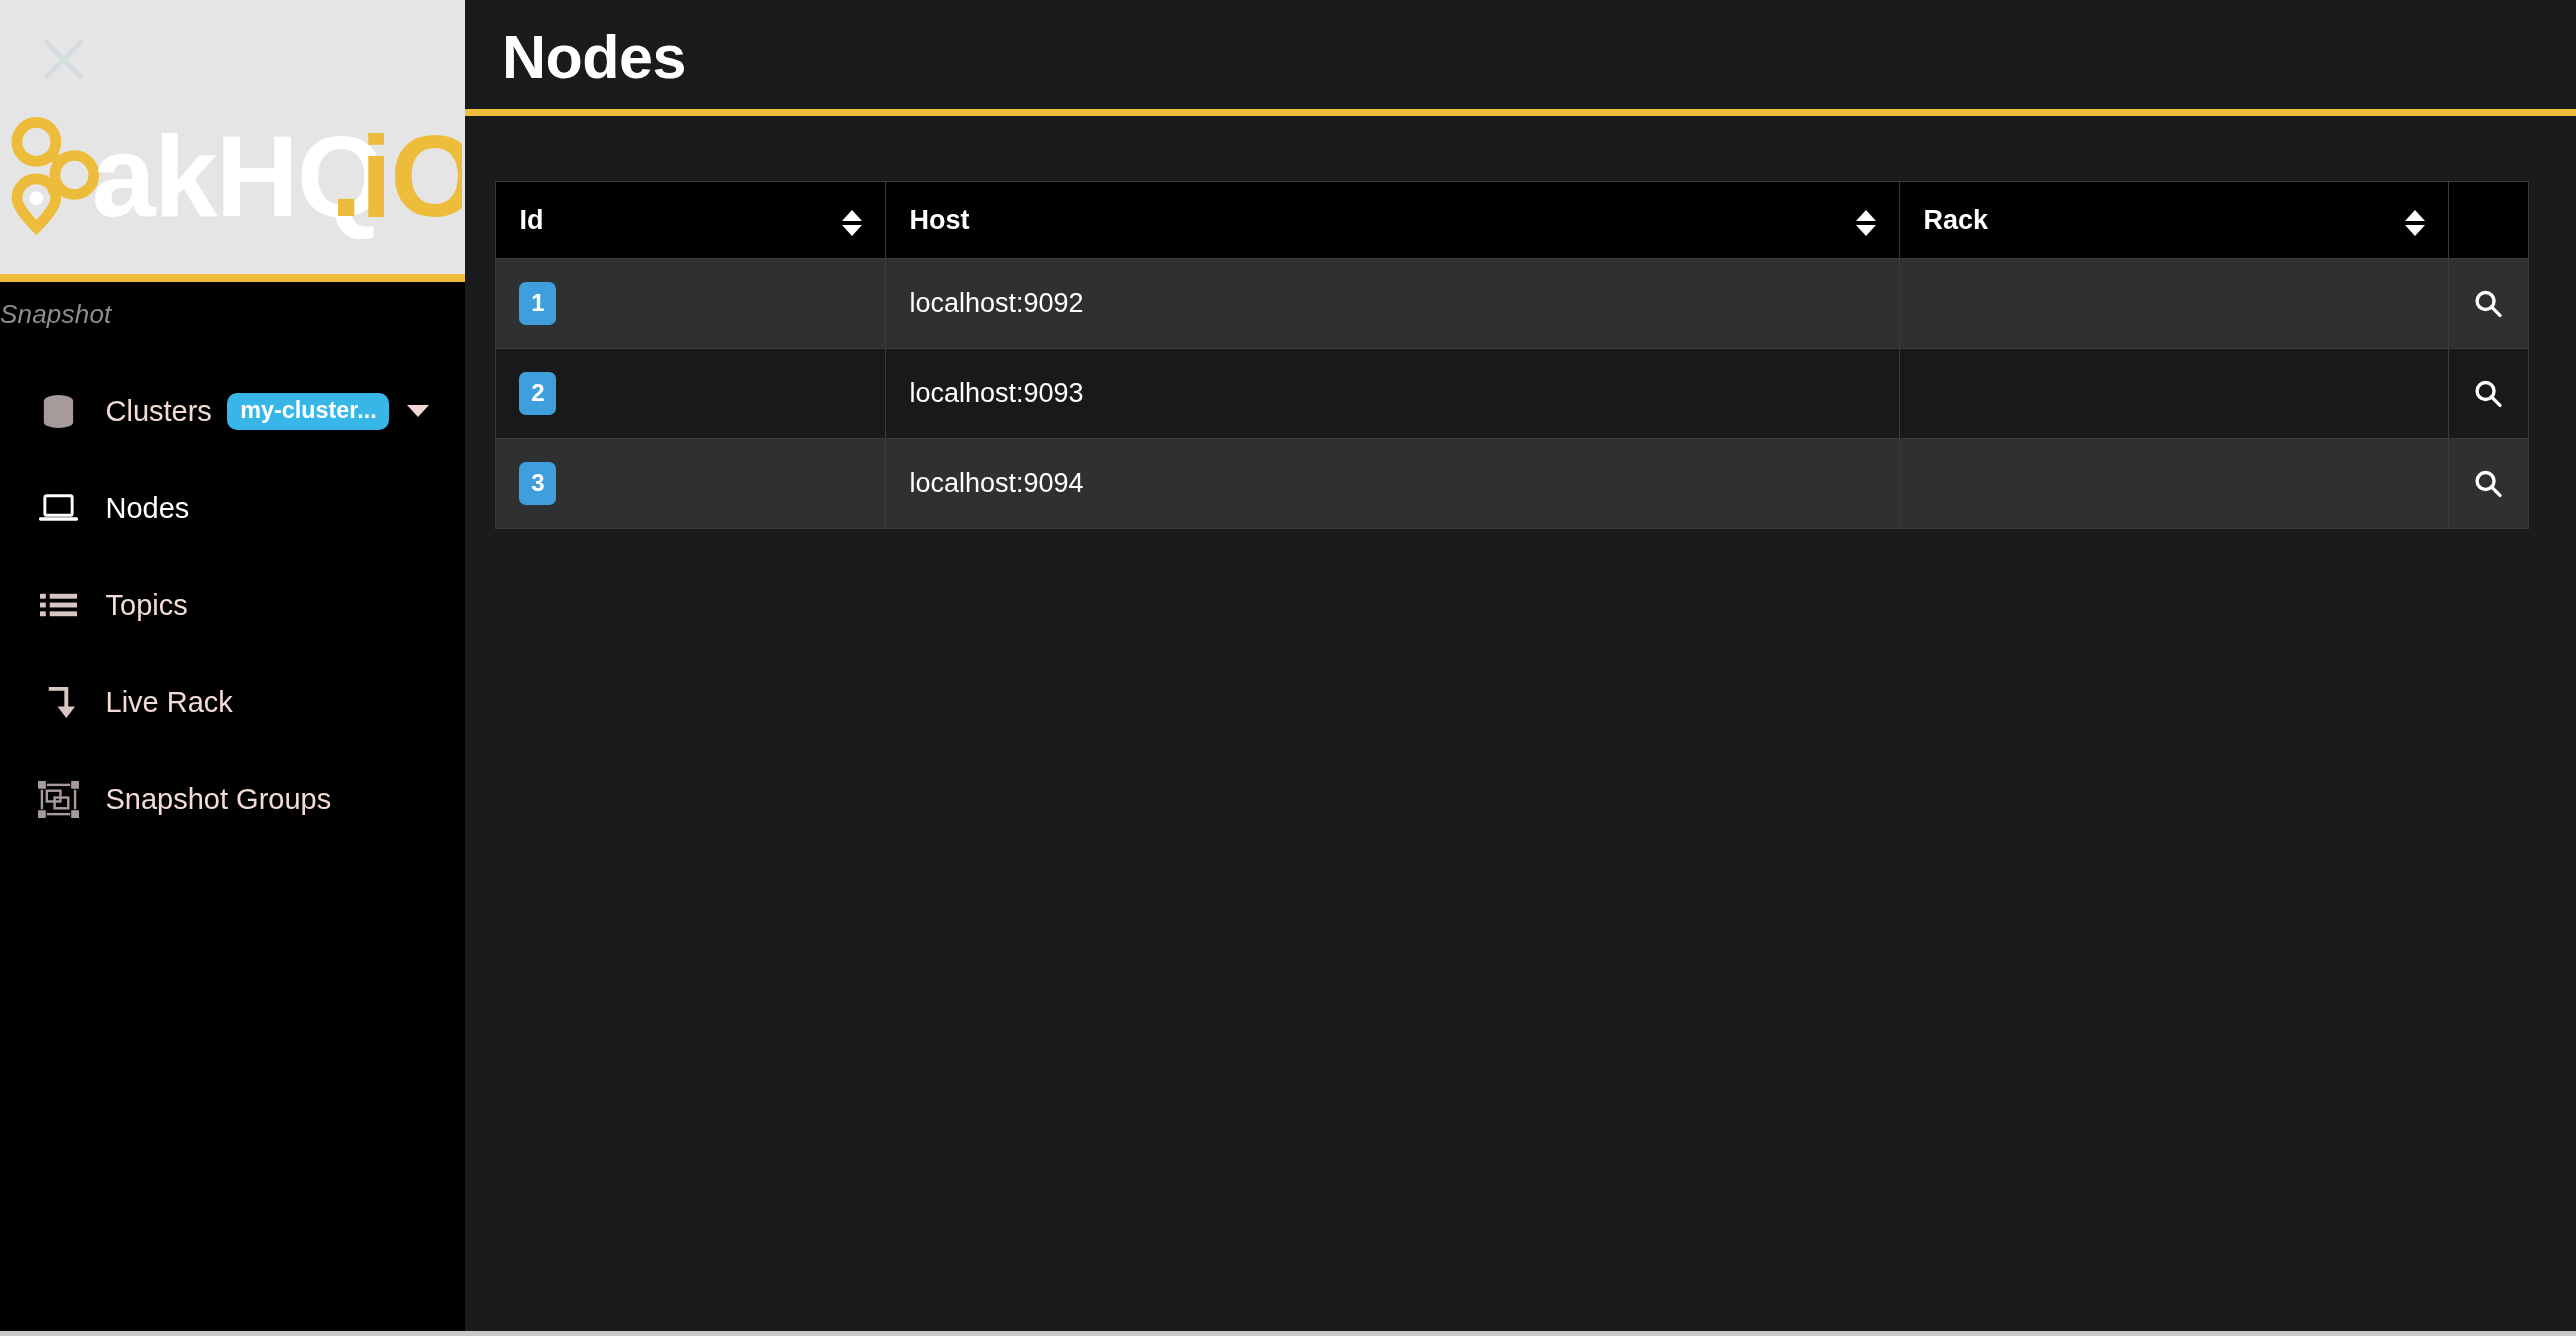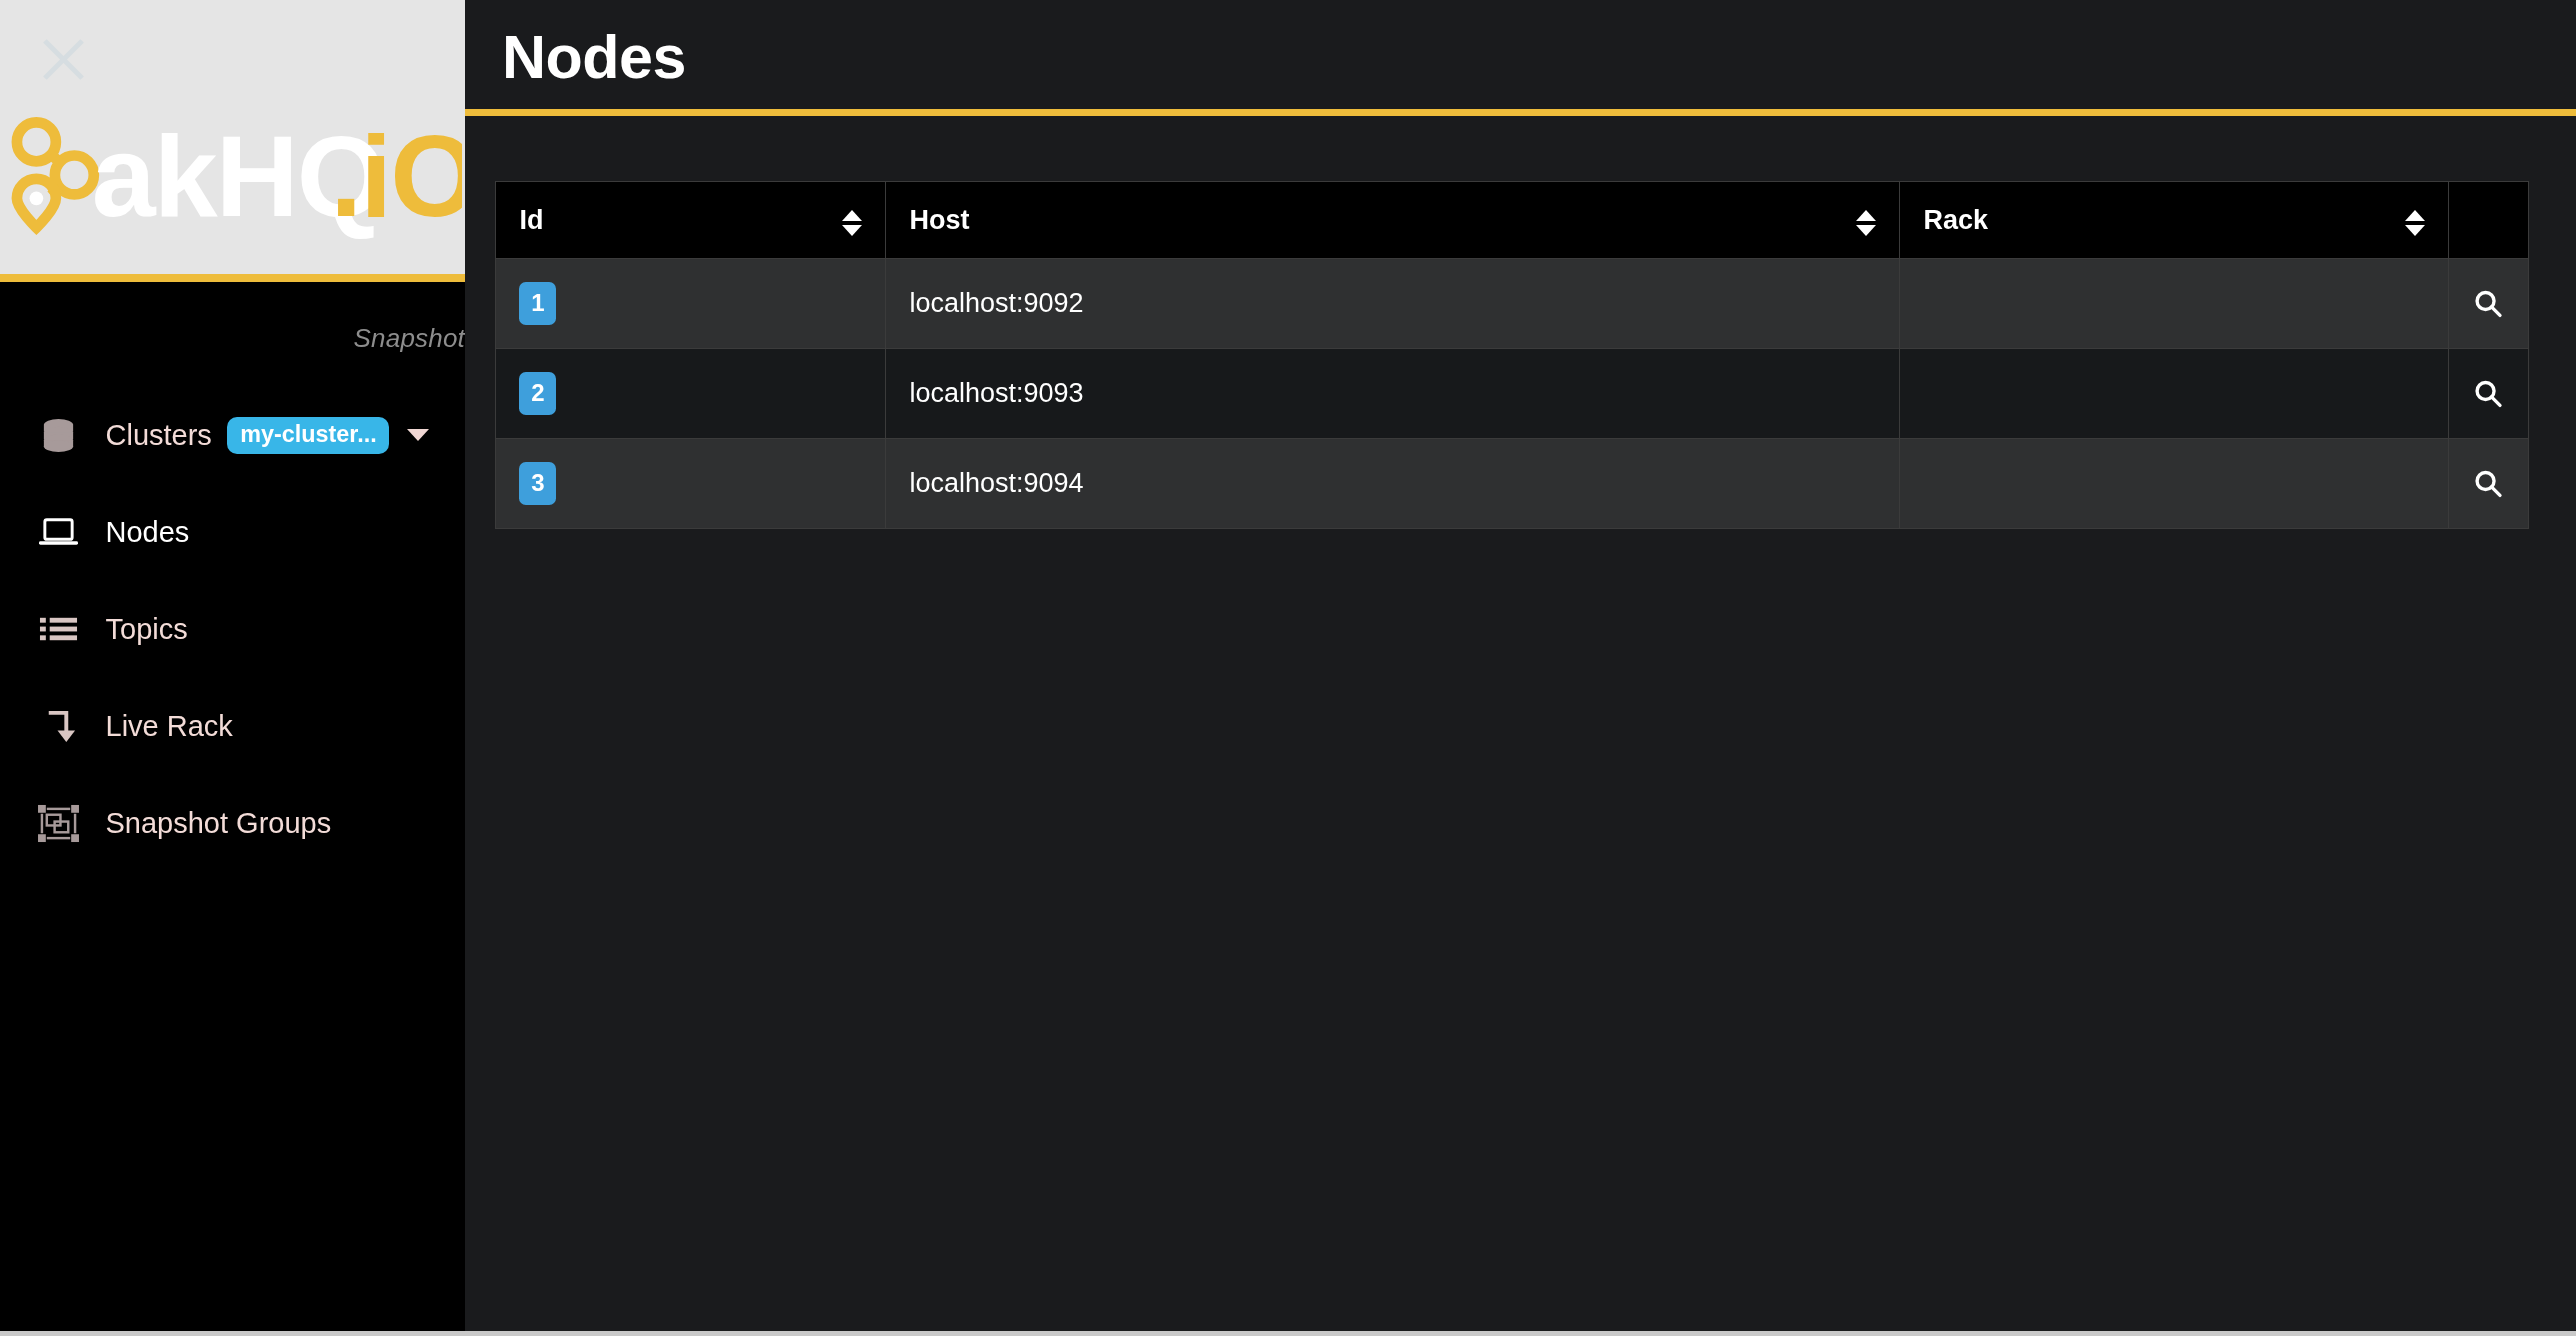--- a/index.html
+++ b/index.html
@@ -60,22 +60,22 @@
     align-items: center;
     justify-content: flex-start;
     padding-left: 3.9px;
   }
   .brand-logo svg { display: block; }
 
   .snapshot-label {
     color: #8d8d8d;
     font-style: italic;
     font-size: 26px;
-    text-align: right;
-    padding-top: 41px;
+    text-align: left;
+    padding-top: 17px;
     padding-bottom: 5.8px;
     letter-spacing: 0.2px;
   }
 
   .nav-list {
     list-style: none;
     padding-top: 27px;
   }
 
   .nav-item {

